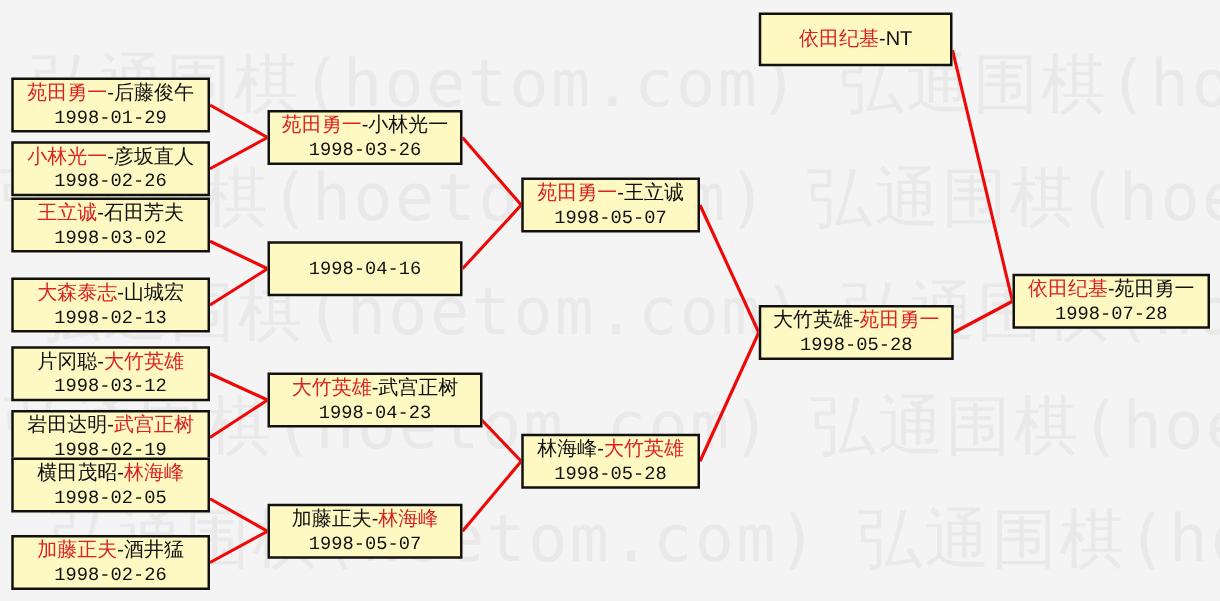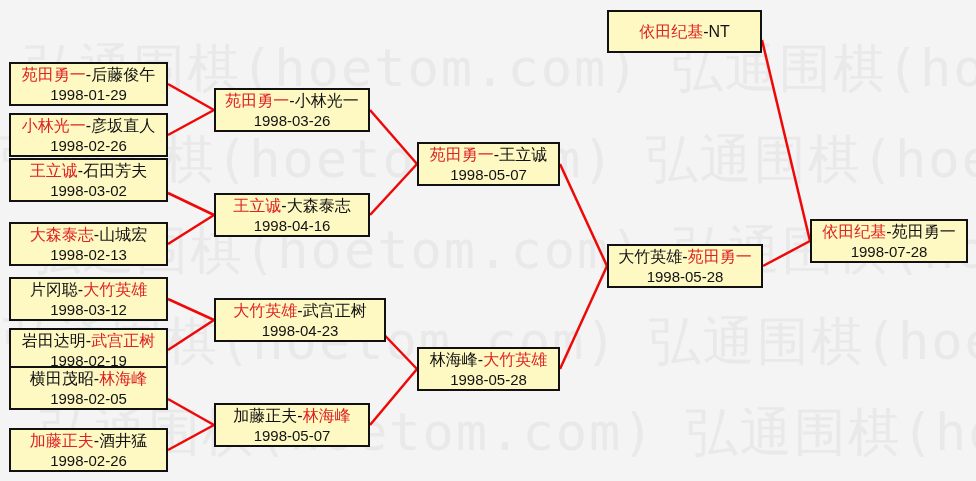--- a/index.html
+++ b/index.html
@@ -20,21 +20,21 @@
   svg.wires{position:absolute;left:0;top:0;z-index:1;}
   svg.wires line{stroke-width:2.5px;}
   
   .match{
     position:absolute;z-index:2;box-sizing:border-box;
     background:#fef9c3;border:2px solid #111111;
     display:flex;flex-direction:column;justify-content:center;align-items:center;
     text-align:center;
   }
   .l1{font-size:16px;line-height:20px;white-space:nowrap;}
-  .l2{font-family:Liberation Sans, sans-serif;font-size:15px;line-height:19px;color:#111;}
+  .l2{font-family:Liberation Mono, monospace;font-size:15px;line-height:19px;color:#111;}
   .name-red{color:#dd2222;}
   .name-black{color:#111111;}
   .sep{color:#111111;}
 </style>
 </head>
 <body>
 
 <div class="wm">
   <div class="wm-row" style="top:40px;left:25px"><span>弘通围棋(hoetom.com)</span><span>弘通围棋(hoetom.com)</span></div>
   <div class="wm-row" style="top:131px;left:0px"><span>弘通围棋(hoetom.com)</span><span>弘通围棋(hoetom.com)</span></div>
@@ -93,21 +93,20 @@
 <div class="match" style="left:9px;top:428px;width:159px;height:44px">
   <div class="l1"><span class="name-red">加藤正夫</span><span class="sep">-</span><span class="name-black">酒井猛</span></div>
   <div class="l2">1998-02-26</div>
 </div>
 
 <div class="match" style="left:214px;top:88px;width:156px;height:44px">
   <div class="l1"><span class="name-red">苑田勇一</span><span class="sep">-</span><span class="name-black">小林光一</span></div>
   <div class="l2">1998-03-26</div>
 </div>
 <div class="match" style="left:214px;top:193px;width:156px;height:44px">
-  <div class="l1"><span class="name-red">王立诚</span><span class="sep">-</span><span class="name-black">大森泰志</span></div>
   <div class="l2">1998-04-16</div>
 </div>
 <div class="match" style="left:214px;top:298px;width:172px;height:44px">
   <div class="l1"><span class="name-red">大竹英雄</span><span class="sep">-</span><span class="name-black">武宫正树</span></div>
   <div class="l2">1998-04-23</div>
 </div>
 <div class="match" style="left:214px;top:403px;width:156px;height:44px">
   <div class="l1"><span class="name-black">加藤正夫</span><span class="sep">-</span><span class="name-red">林海峰</span></div>
   <div class="l2">1998-05-07</div>
 </div>

